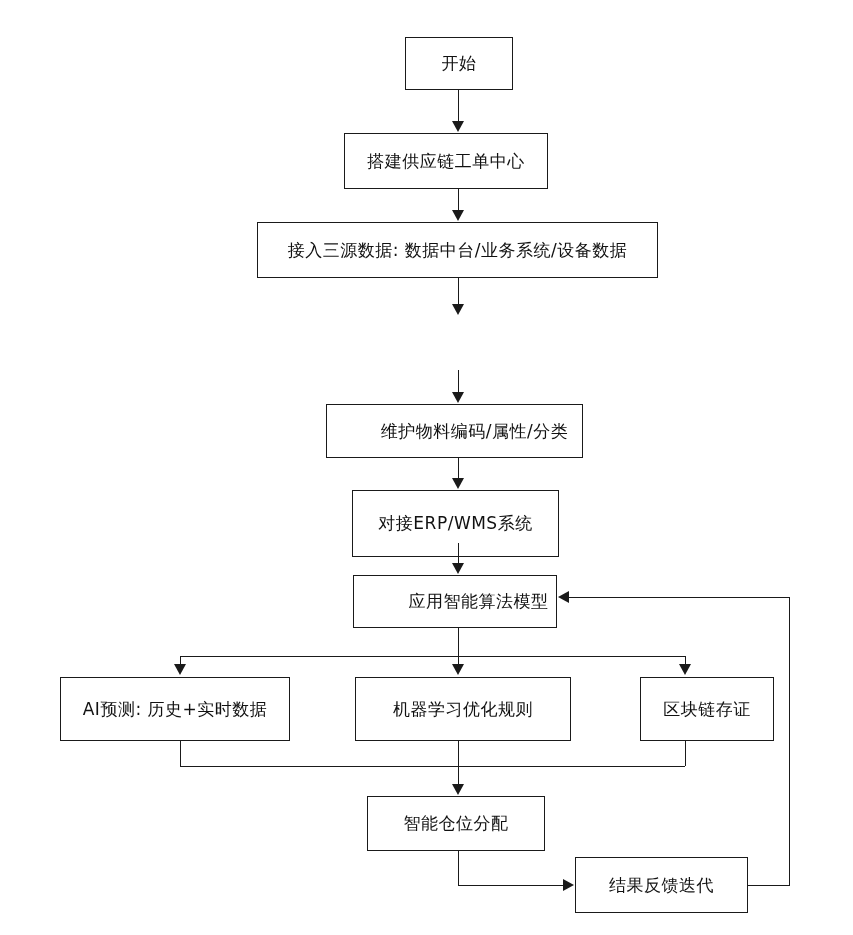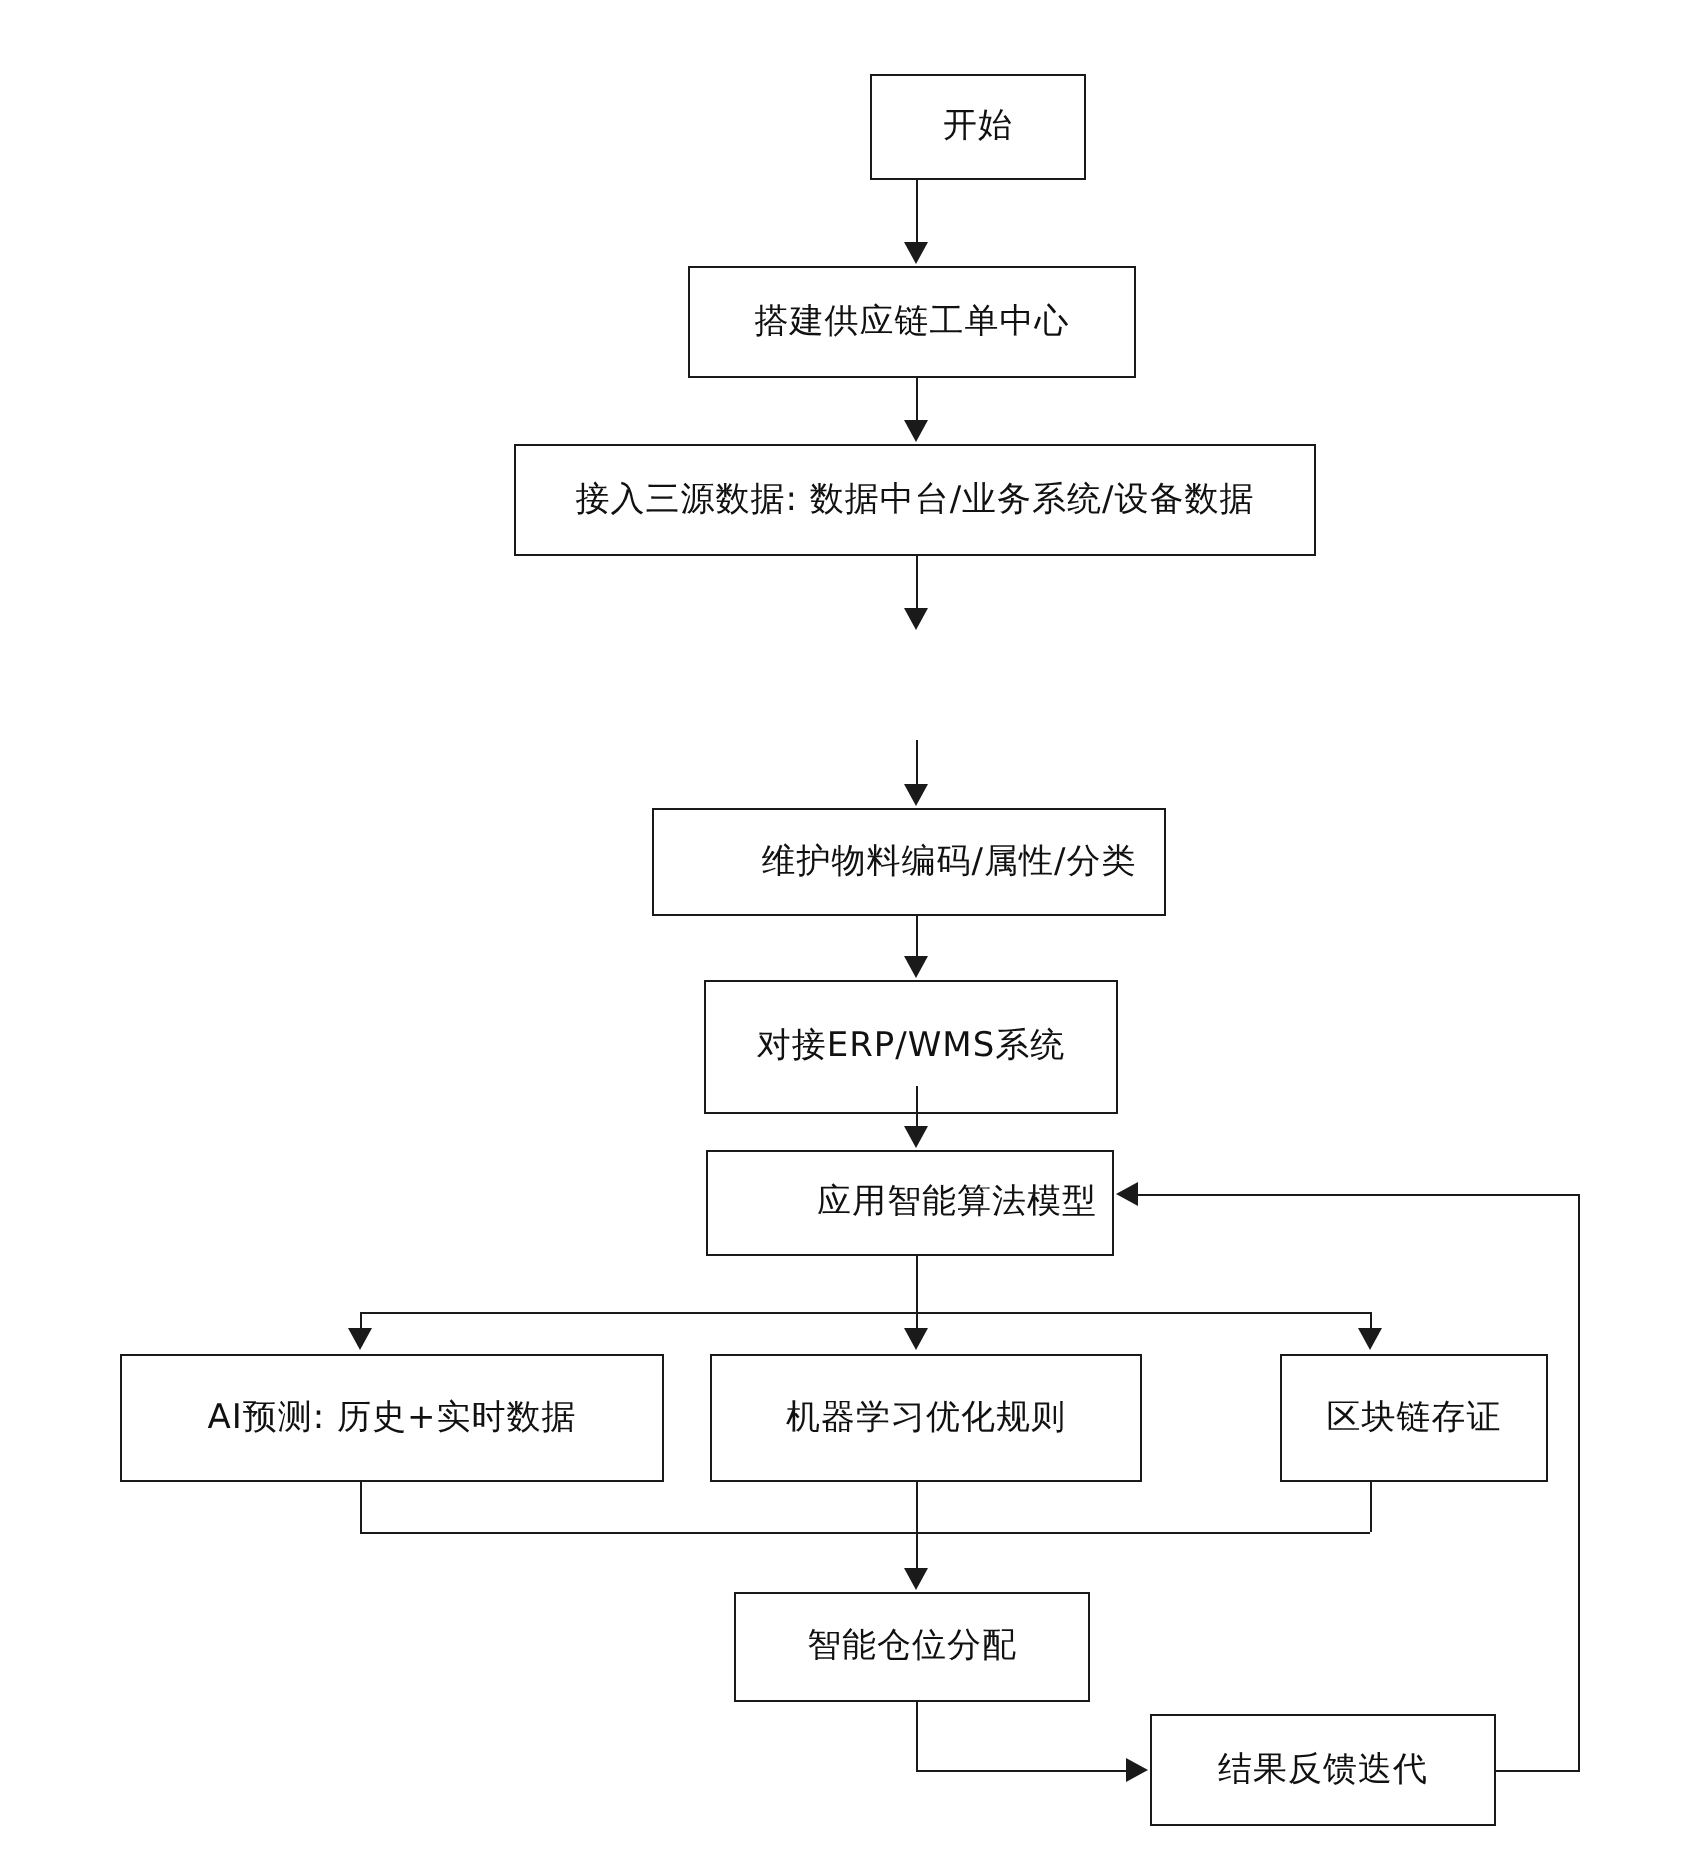--- a/index.html
+++ b/index.html
@@ -67,39 +67,39 @@
     border-top: 6px solid transparent;
     border-bottom: 6px solid transparent;
     border-left: 11px solid #1a1a1a;
   }
 </style>
 </head>
 <body>
 
 <div id="canvas">
 
-  <div class="node" id="n-start" style="left: 405px; top: 37px; width: 108px; height: 53px; margin-left: 30px;">
+  <div class="node" id="n-start" style="left: 405px; top: 37px; width: 108px; height: 53px;">
     <span>开始</span>
   </div>
-  <div class="node" id="n-wo_center" style="left: 344px; top: 133px; width: 224px; height: 56px;">
+  <div class="node" id="n-wo_center" style="left: 344px; top: 133px; width: 204px; height: 56px;">
     <span>搭建供应链工单中心</span>
   </div>
   <div class="node" id="n-three_src" style="left: 257px; top: 222px; width: 401px; height: 56px;">
     <span>接入三源数据: 数据中台/业务系统/设备数据</span>
   </div>
   <div class="node" id="n-maintain" style="left: 326px; top: 404px; width: 257px; height: 54px; padding-left: 40px;">
     <span>维护物料编码/属性/分类</span>
   </div>
   <div class="node" id="n-erp_wms" style="left: 352px; top: 490px; width: 207px; height: 67px;">
     <span>对接ERP/WMS系统</span>
   </div>
   <div class="node" id="n-algo_model" style="left: 353px; top: 575px; width: 204px; height: 53px; padding-left: 47px;">
     <span>应用智能算法模型</span>
   </div>
-  <div class="node" id="n-ai_forecast" style="left: 60px; top: 677px; width: 272px; height: 64px;">
+  <div class="node" id="n-ai_forecast" style="left: 60px; top: 677px; width: 230px; height: 64px;">
     <span>AI预测: 历史+实时数据</span>
   </div>
   <div class="node" id="n-ml_rules" style="left: 355px; top: 677px; width: 216px; height: 64px;">
     <span>机器学习优化规则</span>
   </div>
   <div class="node" id="n-blockchain" style="left: 608px; top: 677px; width: 134px; height: 64px; margin-left: 32px;">
     <span>区块链存证</span>
   </div>
   <div class="node" id="n-slot_alloc" style="left: 367px; top: 796px; width: 178px; height: 55px; text-align: right;">
     <span>智能仓位分配</span>

